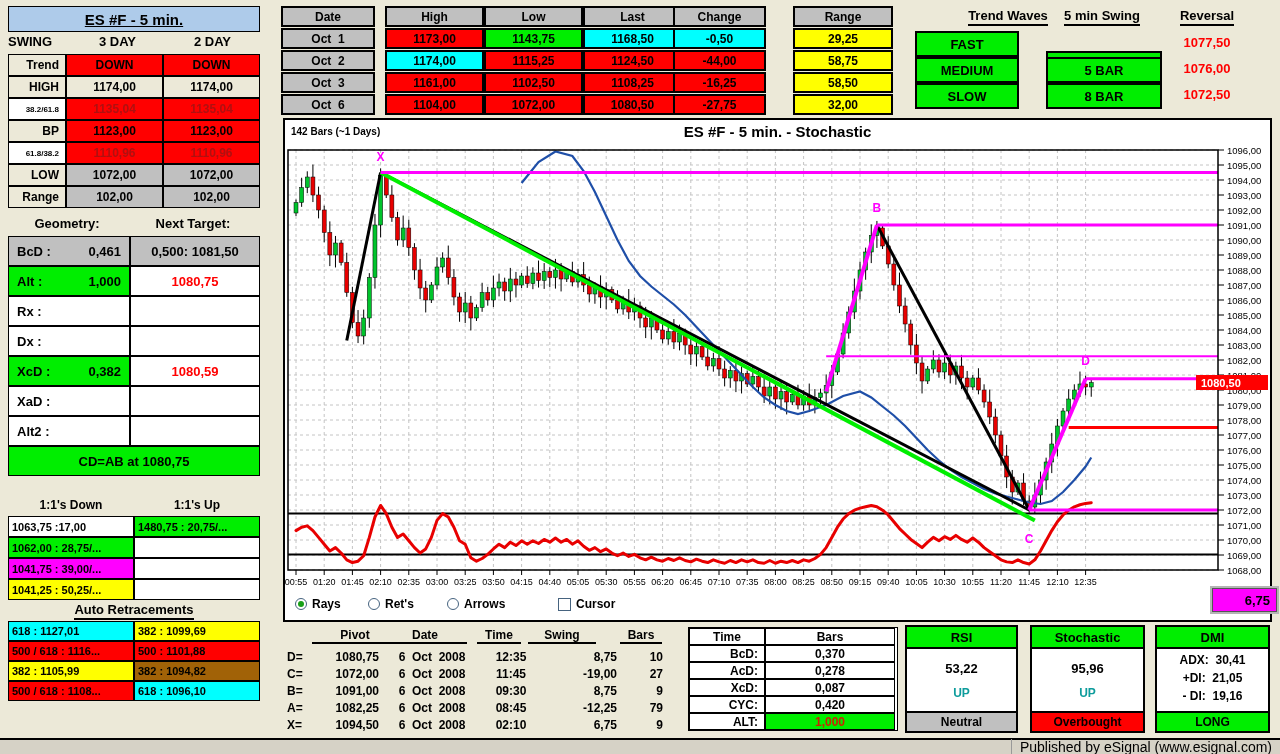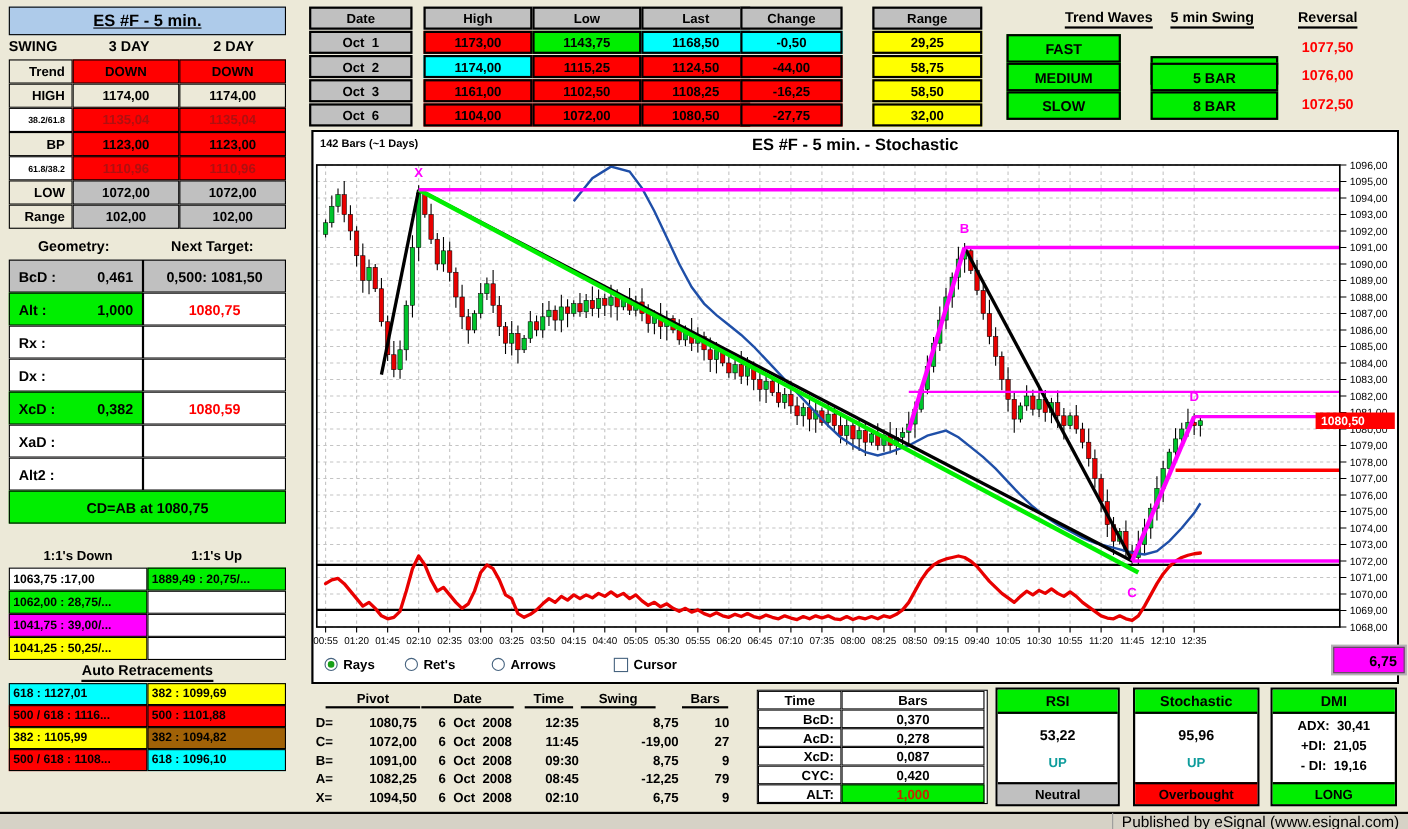--- a/index.html
+++ b/index.html
@@ -148,21 +148,21 @@
       <div class="c" style="background: rgb(255, 255, 255); color: rgb(0, 0, 0); font-size: 13px;"></div>
     </div>
   <div id="geo-footer" class="abs">CD=AB at 1080,75</div>
 
   <div id="oo-head" class="abs">
     <span>1:1's Down</span>
     <span>1:1's Up</span>
   </div>
   <div id="oo-table" class="abs grid">
       <div class="c lft" style="background: rgb(255, 255, 255);">1063,75 :17,00</div>
-      <div class="c lft" style="background: rgb(0, 238, 0);">1889,49 : 20,75/...</div>
+      <div class="c lft" style="background: rgb(0, 238, 0);">1480,75 : 20,75/...</div>
       <div class="c lft" style="background: rgb(0, 238, 0);">1062,00 : 28,75/...</div>
       <div class="c lft" style="background: rgb(255, 255, 255);"></div>
       <div class="c lft" style="background: rgb(255, 0, 255);">1041,75 : 39,00/...</div>
       <div class="c lft" style="background: rgb(255, 255, 255);"></div>
       <div class="c lft" style="background: rgb(255, 255, 0);">1041,25 : 50,25/...</div>
       <div class="c lft" style="background: rgb(255, 255, 255);"></div>
     </div>
 
   <div id="retr-head" class="abs">
     <span>Auto Retracements</span>
@@ -733,21 +733,21 @@
     <div class="abs ctrl" style="left:164px;top:478px;">
       <span class="radio"></span>
       <span>Arrows</span>
     </div>
     <div class="abs ctrl" style="left:275px;top:478px;">
       <span class="checkbox"></span>
       <span>Cursor</span>
     </div>
   </div>
 
-  <span class="pvh" style="left:296px;top:628px;width:86px;">Pivot</span>
+  <span class="pvh" style="left:312px;top:628px;width:86px;">Pivot</span>
   <span class="pvh" style="left:383px;top:628px;width:84px;">Date</span>
   <span class="pvh" style="left:477px;top:628px;width:44px;">Time</span>
   <span class="pvh" style="left:528px;top:628px;width:68px;">Swing</span>
   <span class="pvh" style="left:620px;top:628px;width:42px;">Bars</span>
   <div id="pivot-rows" class="abs grid">
       <div class="" style="justify-content: flex-start;">D=</div>
       <div class="" style="justify-content: flex-end;">1080,75</div>
       <div class="" style="justify-content: center;">6  Oct  2008</div>
       <div class="" style="justify-content: center;">12:35</div>
       <div class="" style="justify-content: flex-end;">8,75</div>

